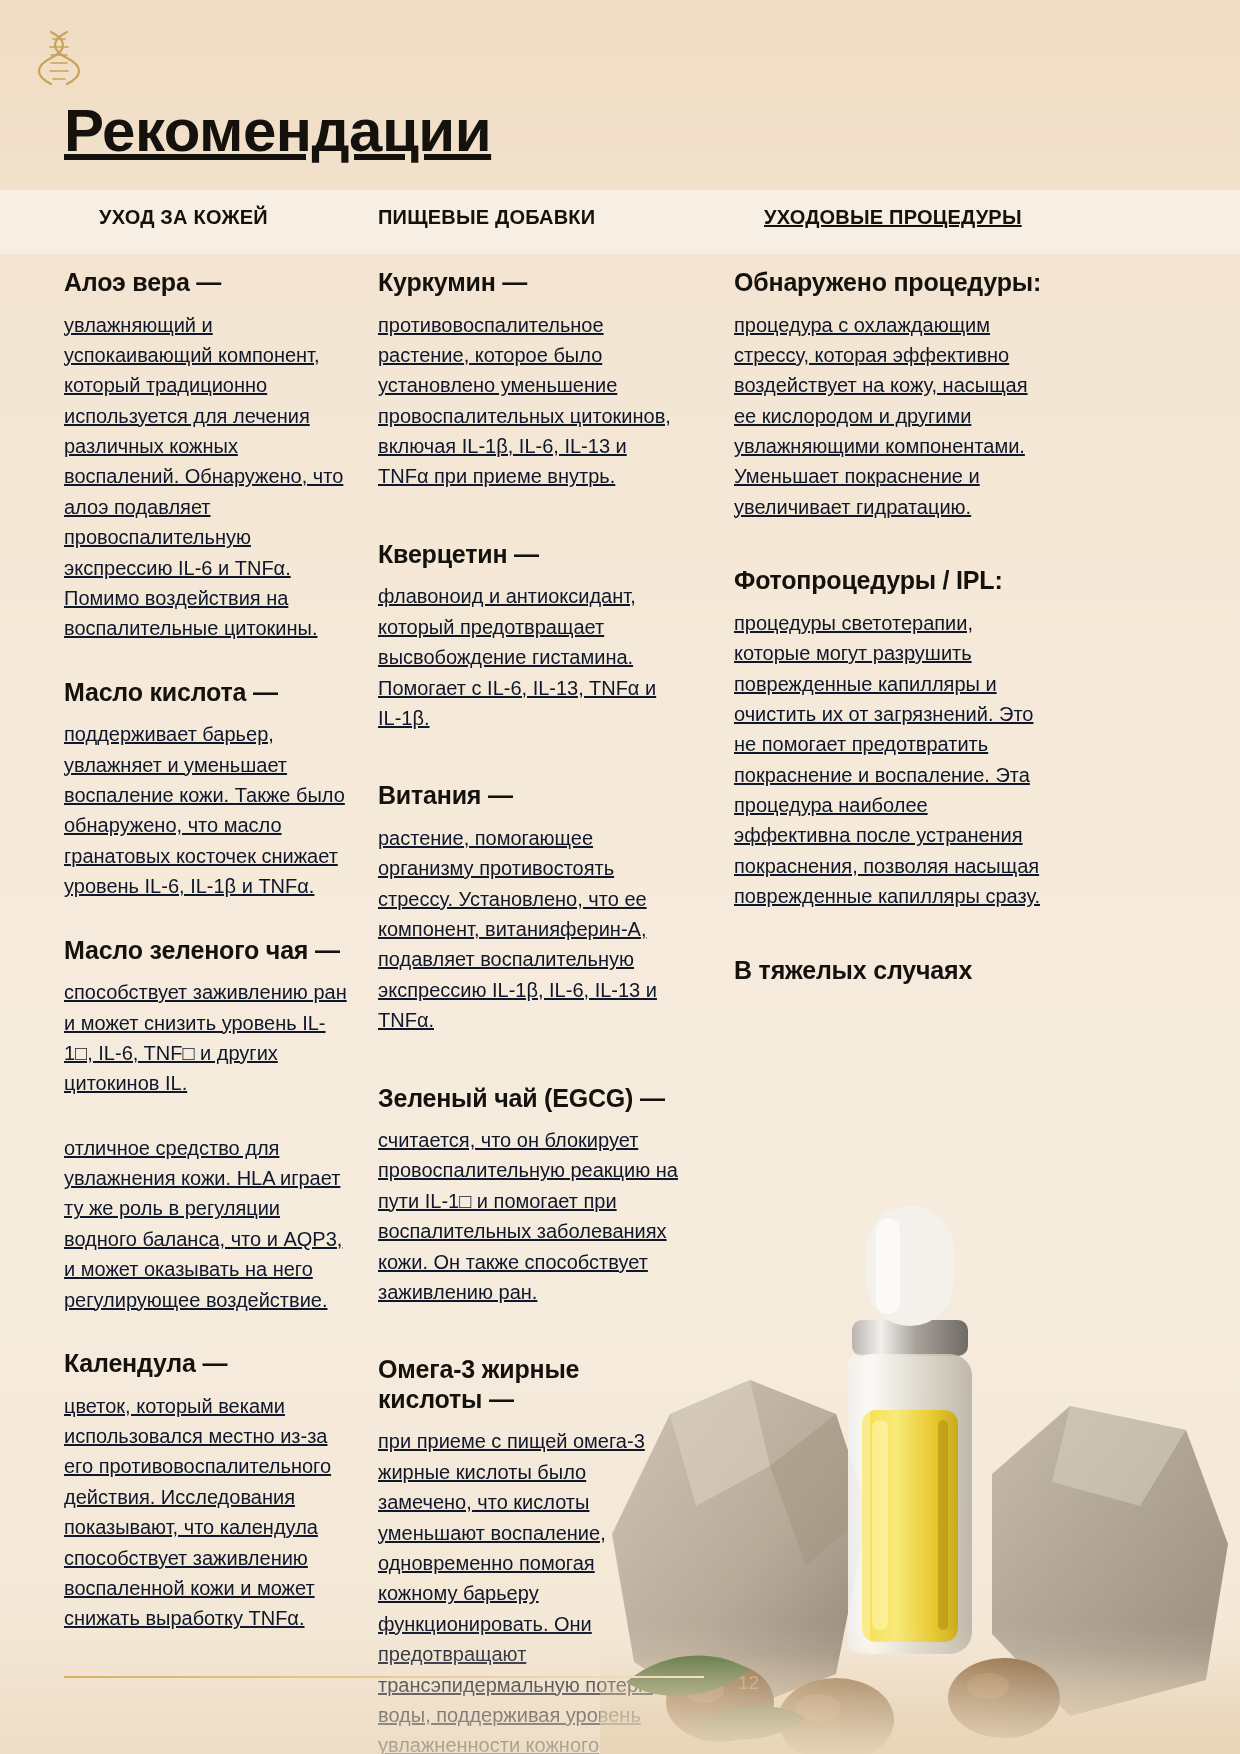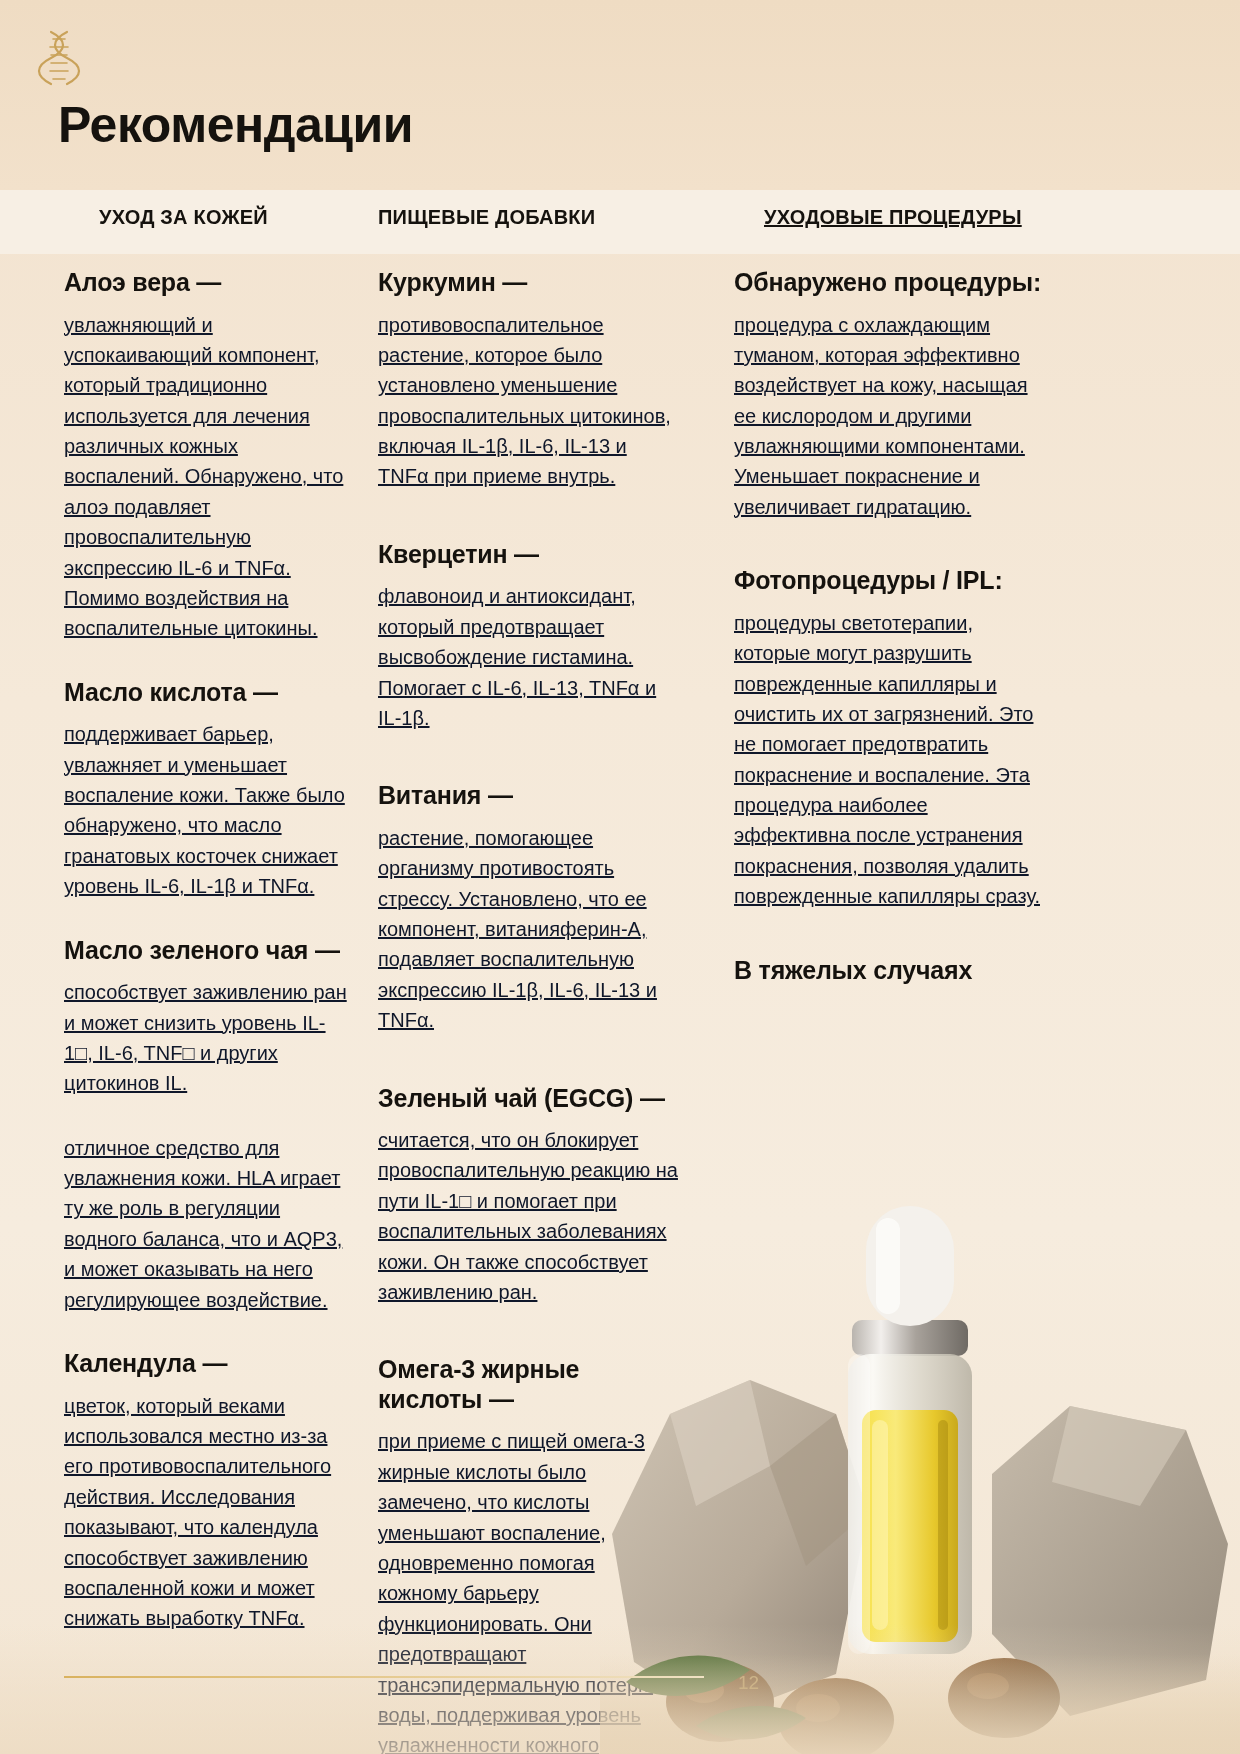--- a/index.html
+++ b/index.html
@@ -28,23 +28,24 @@
     background: #f7efe4;
   }
 
   
   .logo {
     position: absolute; left: 34px; top: 28px; width: 50px; height: 58px;
   }
 
   
   .title {
-    position: absolute; left: 58px; top: 96px;
-    font-size: 50px; font-weight: bold; color: #15120e;
+    position: absolute; left: 64px; top: 96px;
+    font-size: 60px; font-weight: bold; color: #15120e;
     letter-spacing: -0.5px;
+    text-decoration: underline;
   }
 
   
   .col-head {
     position: absolute; top: 206px;
     font-size: 20px; font-weight: bold; color: #15120e;
     letter-spacing: 0.2px;
   }
   .col-head.c1 { left: 64px; margin-left: 35px; }
   .col-head.c2 { left: 378px; }
@@ -159,25 +160,25 @@
   </div>
   <div class="entry">
     <h3>Омега-3 жирные кислоты —</h3>
     <p>при приеме с пищей омега-3 жирные кислоты было замечено, что кислоты уменьшают воспаление, одновременно помогая кожному барьеру функционировать. Они предотвращают трансэпидермальную потерю воды, поддерживая уровень увлажненности кожного барьера.</p>
   </div>
 </div>
 
 <div class="col c3">
   <div class="entry">
     <h3>Обнаружено процедуры:</h3>
-    <p>процедура с охлаждающим туманом, которая эффективно воздействует на кожу, насыщая ее кислородом и другими увлажняющими компонентами. Уменьшает покраснение и увеличивает гидратацию.</p>
+    <p>процедура с охлаждающим стрессу, которая эффективно воздействует на кожу, насыщая ее кислородом и другими увлажняющими компонентами. Уменьшает покраснение и увеличивает гидратацию.</p>
   </div>
   <div class="entry">
     <h3>Фотопроцедуры / IPL:</h3>
-    <p>процедуры светотерапии, которые могут разрушить поврежденные капилляры и очистить их от загрязнений. Это не помогает предотвратить покраснение и воспаление. Эта процедура наиболее эффективна после устранения покраснения, позволяя удалить поврежденные капилляры сразу.</p>
+    <p>процедуры светотерапии, которые могут разрушить поврежденные капилляры и очистить их от загрязнений. Это не помогает предотвратить покраснение и воспаление. Эта процедура наиболее эффективна после устранения покраснения, позволяя насыщая поврежденные капилляры сразу.</p>
   </div>
   <div class="entry">
     <h3>В тяжелых случаях</h3>
   </div>
 </div>
 
 <div class="photo">
   <svg width="640" height="640" viewBox="0 0 640 640" aria-hidden="true">
     <defs>
       <linearGradient id="rock1" x1="0" y1="0" x2="1" y2="1">

